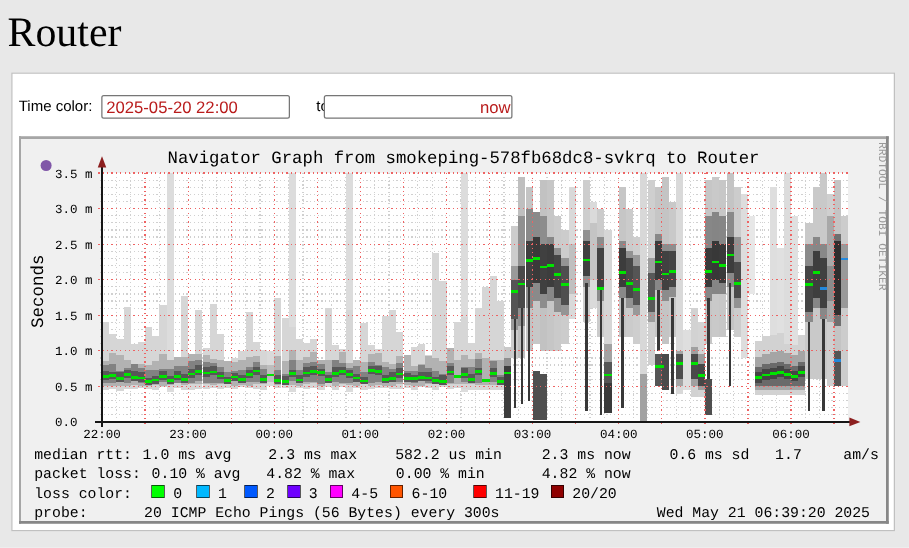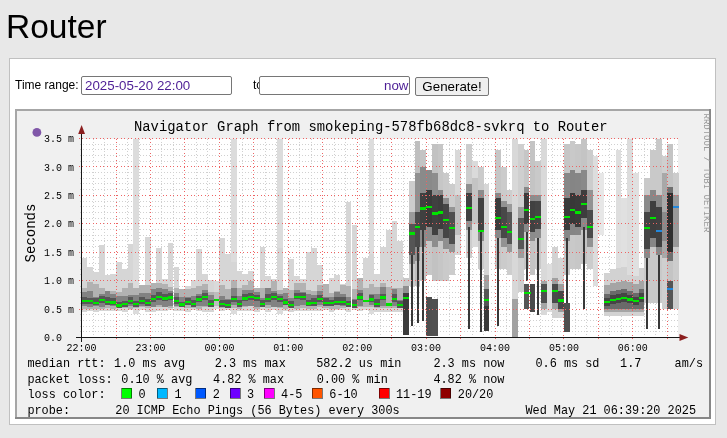--- a/index.html
+++ b/index.html
@@ -1,30 +1,29 @@
 <!DOCTYPE html>
 <html><head><meta charset="utf-8"><title>Router</title>
 <style>
   html,body { margin:0; padding:0; background:#e8e8e8; font-family:"Liberation Sans",sans-serif; }
   .page { position:relative; width:727px; height:438px; overflow:hidden; }
-  h1 { position:absolute; left:6.0px; top:7.6px; margin:0; font-size:33.5px; font-weight:400; color:#000; line-height:normal; }
+  h1 { position:absolute; left:6.0px; top:7.6px; margin:0; font-size:33.5px; font-weight:400; color:#000; line-height:normal;font-family:Liberation Serif, serif; }
   .box { position:absolute; left:8.5px; top:57.5px; width:705px; height:365.5px; background:#fff; border:1px solid #c0c0c0; }
   .lbl { position:absolute; font-size:12px; color:#000; }
-  input.t { position:absolute; box-sizing:border-box; width:151px; height:19px; border:1px solid #767676; border-radius:2px; font-family:"Liberation Sans",sans-serif; font-size:13.3333px; padding:0 0 0 3px; margin:0; background:#fff; color:#4c1d95; }
+  input.t { position:absolute; box-sizing:border-box; width:151px; height:19px; border:1px solid #767676; border-radius:2px; font-family:"Liberation Sans",sans-serif; font-size:13.3333px; padding:0 0 0 3px; margin:0; background:#fff; color:#b91c1c; }
   button.g { position:absolute; box-sizing:border-box; left:415px; top:76.5px; width:74px; height:19px; border:1px solid #767676; border-radius:2px; background:#efefef; font-family:"Liberation Sans",sans-serif; font-size:13.3333px; color:#000; padding:0; margin:0; }
 </style></head>
 <body>
 <div class="page">
 <h1>Router</h1>
 <div class="box"></div>
-<span class="lbl" style="left:15px;top:78.4px">Time range:</span>
+<span class="lbl" style="left:15px;top:78.4px">Time color:</span>
 <input class="t" style="left: 81px; top: 76px;" value="2025-05-20 22:00">
 <span class="lbl" style="left:253px;top:78.4px">to</span>
 <input class="t" style="left: 258.5px; top: 76px; text-align: right;" value="now">
-<button class="g">Generate!</button>
 <svg width="696" height="310" viewBox="0 0 696 310" style="position:absolute;left:15px;top:108.5px" font-family="'Liberation Mono',monospace" fill="#000" shape-rendering="crispEdges" xmlns="http://www.w3.org/2000/svg">
       <rect x="0" y="0" width="696" height="310" fill="#f0f0f0"></rect>
       <rect x="0" y="0" width="696" height="2" fill="#a6a6a6"></rect>
       <rect x="0" y="0" width="2" height="310" fill="#a6a6a6"></rect>
       <rect x="0" y="308" width="696" height="2" fill="#878787"></rect>
       <rect x="694" y="0" width="2" height="310" fill="#878787"></rect>
       <rect x="66.6" y="29.5" width="596.4" height="199.0" fill="#ffffff"></rect>
       <line x1="65.1" y1="222.81" x2="663.0" y2="222.81" stroke="#d0d0d0" stroke-dasharray="1,2"></line>
       <line x1="65.1" y1="217.13" x2="663.0" y2="217.13" stroke="#d0d0d0" stroke-dasharray="1,2"></line>
       <line x1="65.1" y1="211.44" x2="663.0" y2="211.44" stroke="#d0d0d0" stroke-dasharray="1,2"></line>

